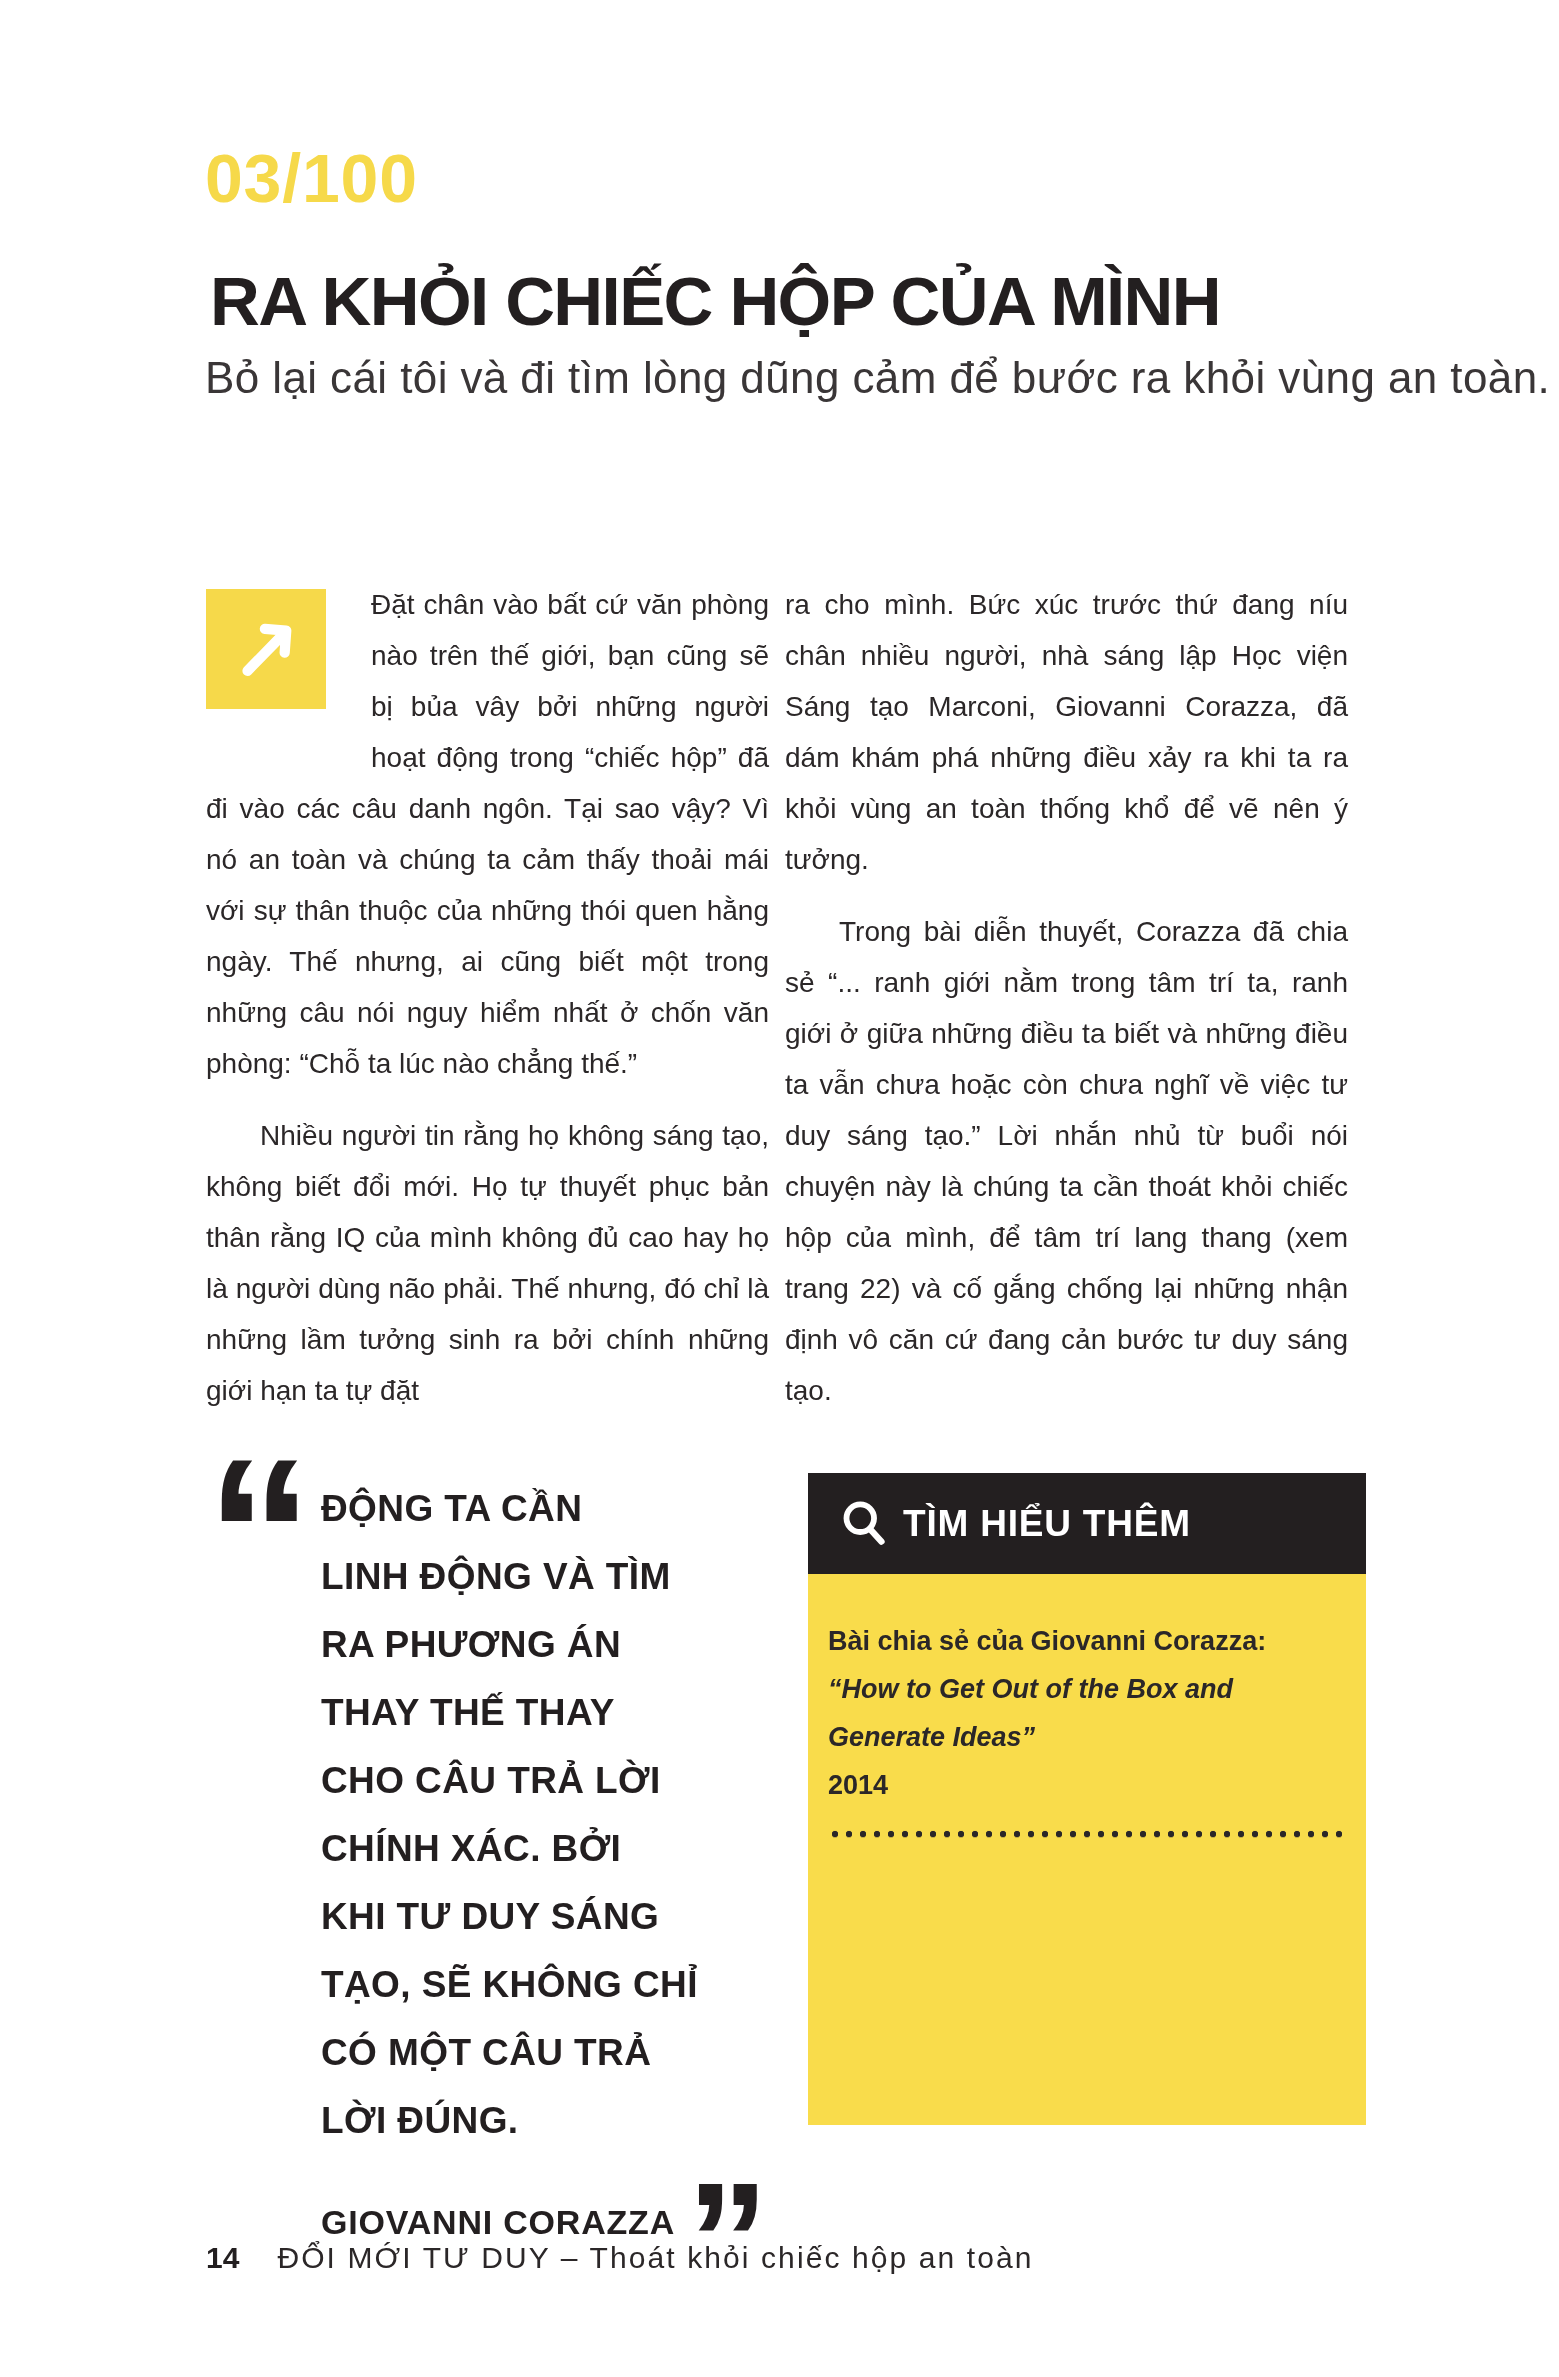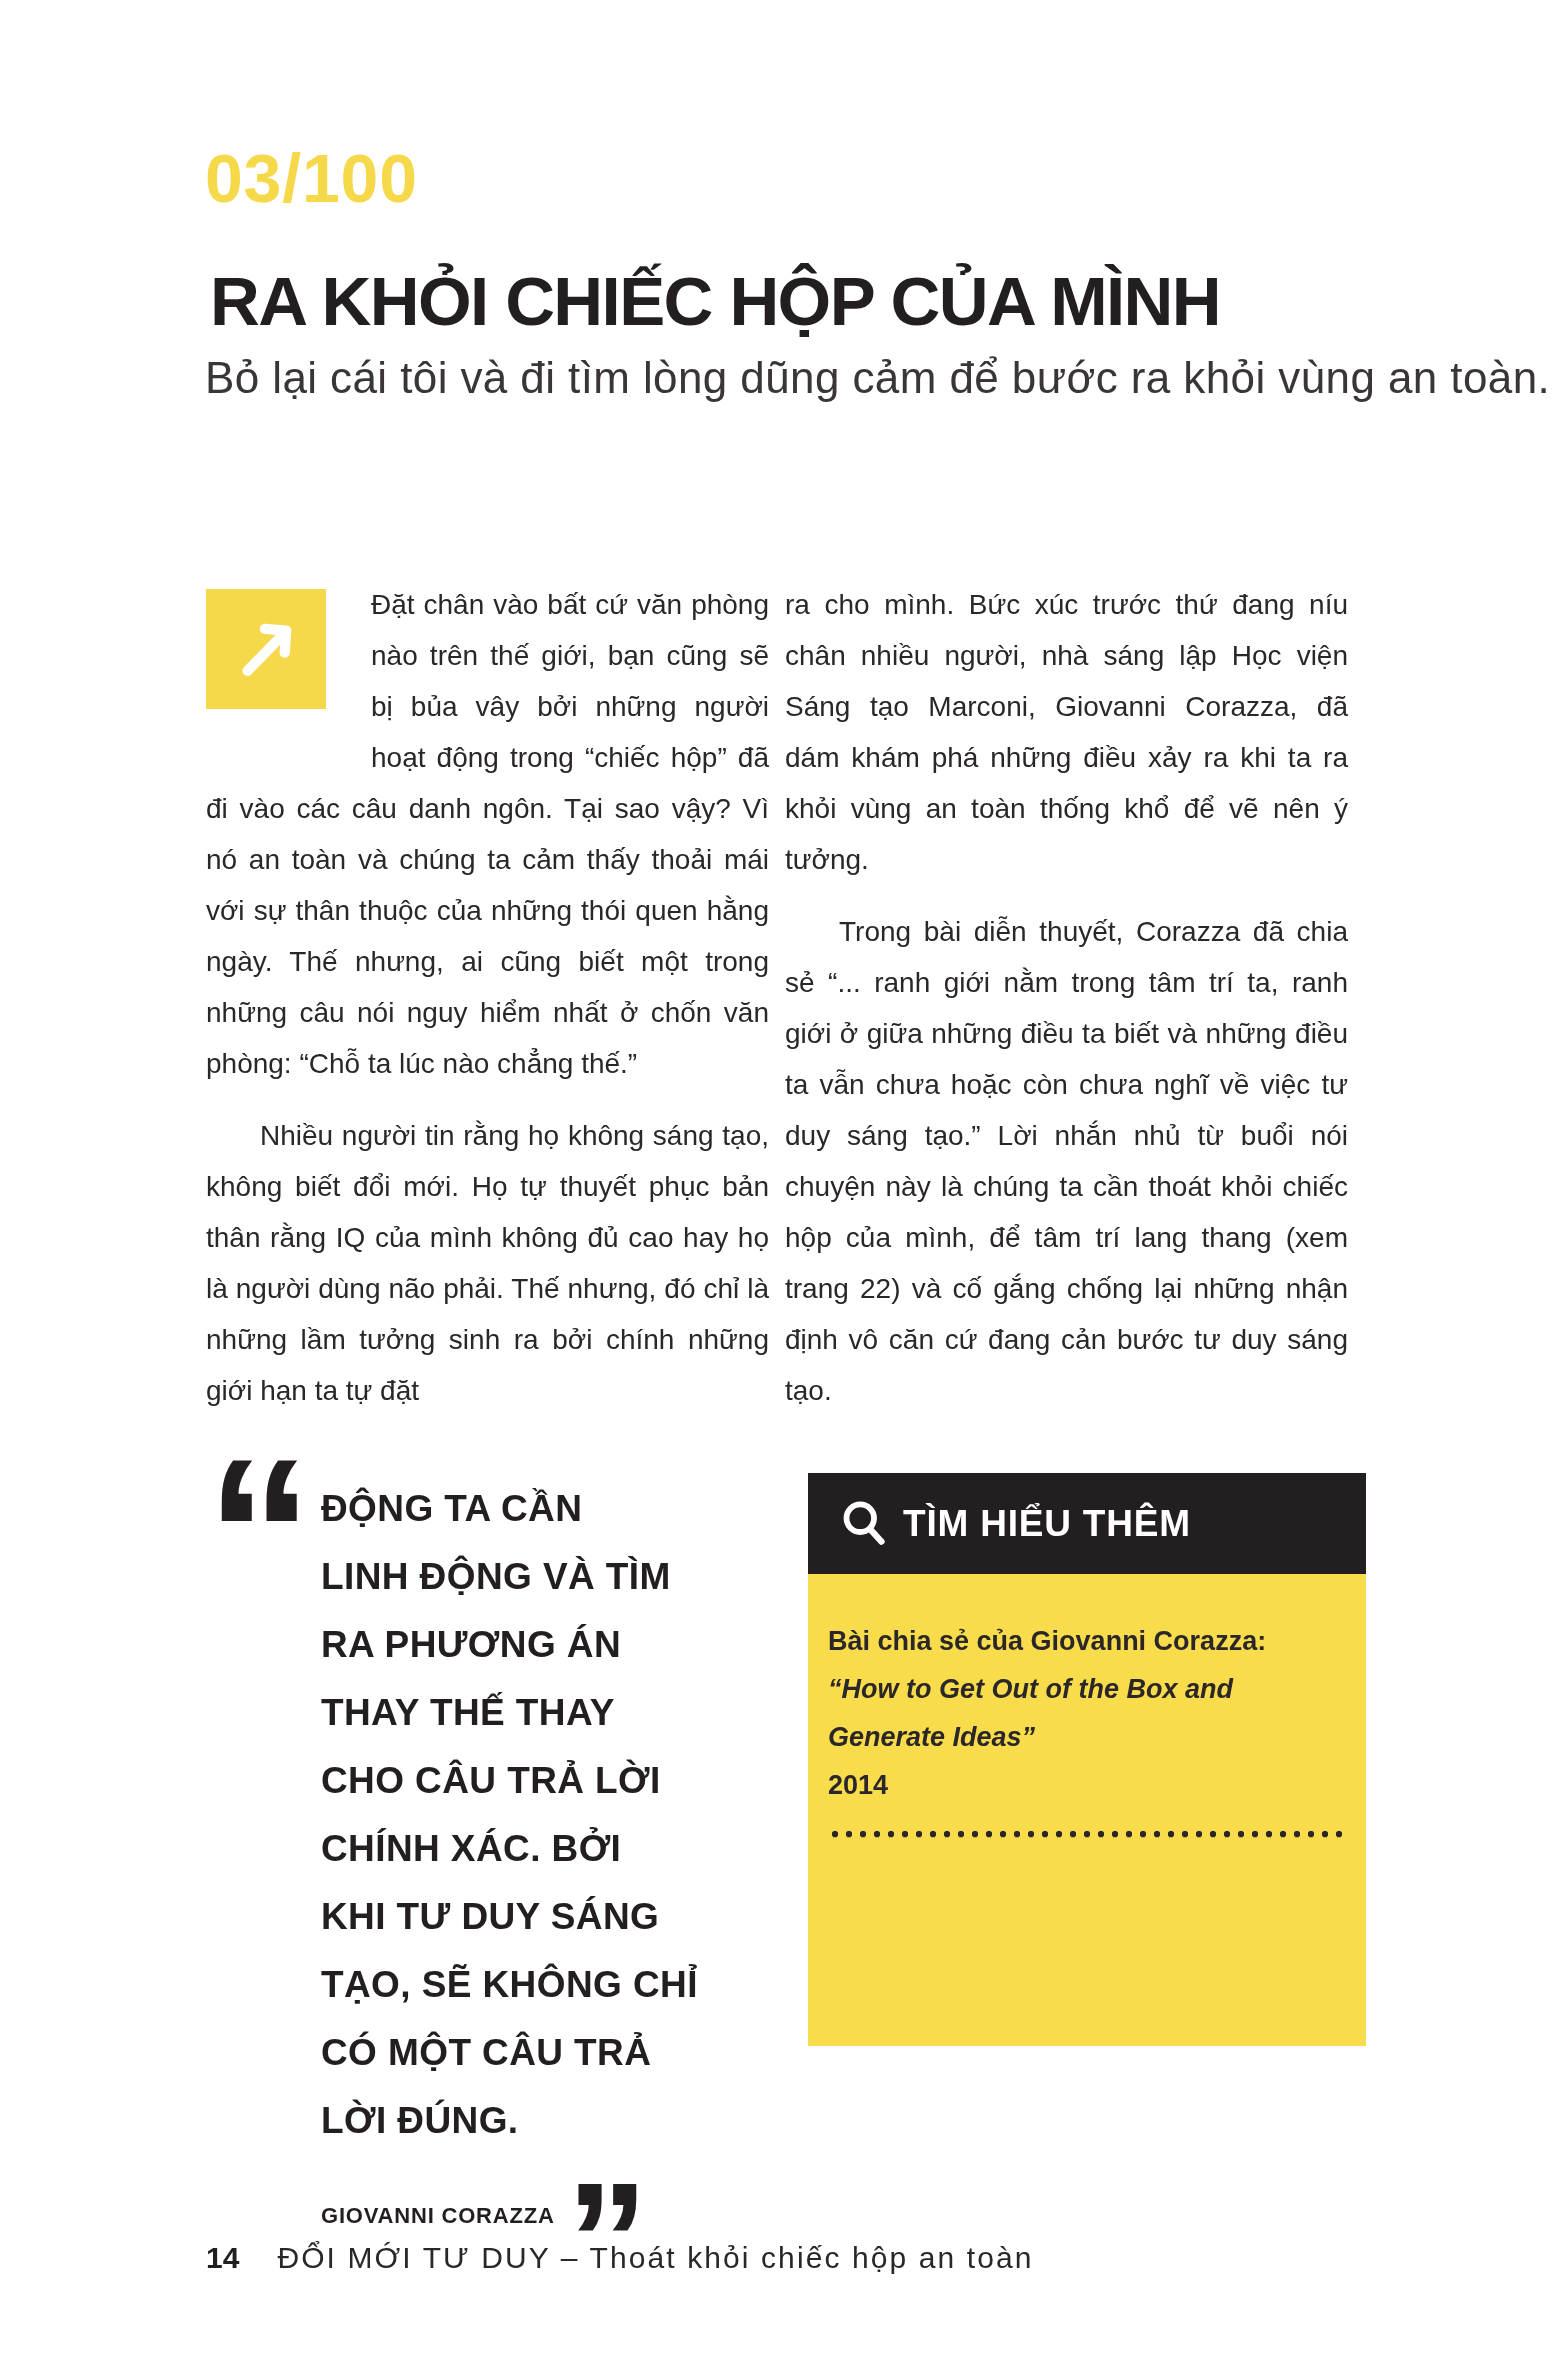--- a/index.html
+++ b/index.html
@@ -58,42 +58,42 @@
   .quote-lines{
     margin-left:115px;
     font-size:37px; font-weight:800; line-height:68px;
     letter-spacing:0.4px; color:#231f20;
   }
   .quote-attr-row{
     margin-left:115px; margin-top:11.5px;
     display:flex; align-items:flex-start; gap:11.5px;
   }
   .quote-attr{
-    font-size:22px; font-weight:800; letter-spacing:0.8px; color:#231f20;
+    font-size:34px; font-weight:800; letter-spacing:0.8px; color:#231f20;
     padding-top:36px;
   }
   .quote-mark-close{
     font-size:165px; line-height:.9; font-weight:800; color:#231f20;
     letter-spacing:-6.6px;
   }
   
   .infobox{
     position:absolute; left:808px; top:1473px; width:558px;
   }
   .infobox-header{
     height:101px; background:#231f20;
     display:flex; align-items:center; padding-left:30px; gap:12px;
     box-sizing:border-box;
   }
   .infobox-header svg{ width:53px; height:53px; }
   .infobox-title{
     color:#ffffff; font-size:37px; font-weight:800; letter-spacing:0.8px;
   }
   .infobox-body{
-    height:472px; background:#f9dc4b;
+    height:551px; background:#f9dc4b;
     box-sizing:border-box; padding:43px 20px 0 20px;
   }
   .infobox-source{
     font-size:27px; font-weight:700; line-height:48px; color:#2b2728;
   }
   .infobox-work{
     font-size:27px; font-weight:600; font-style:italic; line-height:48px;
     color:#2b2728; width:462px;
   }
   .infobox-year{

